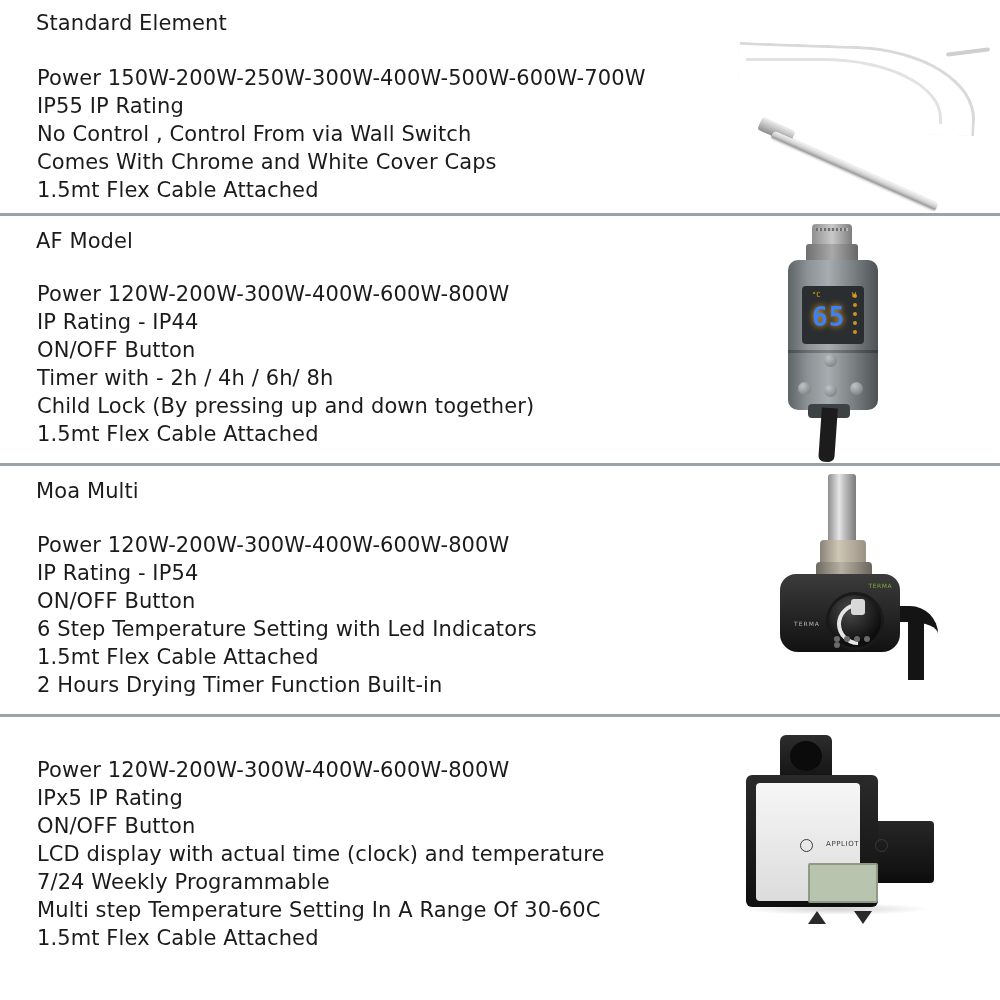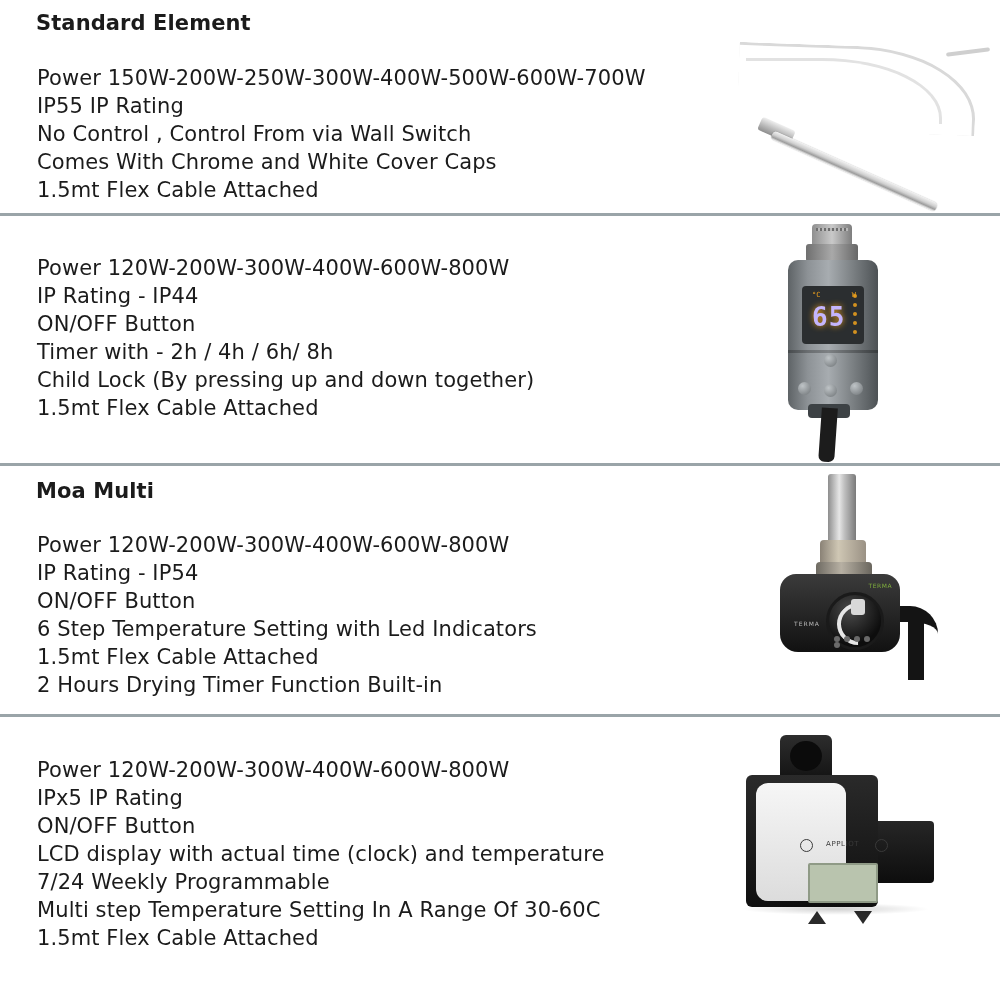--- a/index.html
+++ b/index.html
@@ -26,21 +26,21 @@
     height: 3px;
     background: #9aa4a8;
     margin: 0;
     border: none;
   }
   .sec-title {
     font-size: 21px;
     line-height: 26px;
     color: #1b1b1b;
     margin: 0;
-    font-weight: 700;
+    font-weight: 400;
     letter-spacing: .1px;
   }
   .sec-lines {
     margin: 1px;
     padding: 0;
     list-style: none;
   }
   .sec-lines li {
     font-size: 21px;
     line-height: 28px;
@@ -104,21 +104,21 @@
     background: linear-gradient(90deg,#8f8f8f,#c9c9c9,#7e7e7e); border-radius: 4px 4px 2px 2px; }
   .af-cap:after { content:""; position:absolute; left:4px; top:4px; right:4px; height:3px;
     background: repeating-linear-gradient(90deg,#6d6d6d 0 2px,#b9b9b9 2px 4px); }
   .af-neck { position: absolute; left: 36px; top: 20px; width: 52px; height: 18px;
     background: linear-gradient(90deg,#6f6f6f,#a9a9a9,#676767); border-radius: 3px; }
   .af-body { position: absolute; left: 18px; top: 36px; width: 90px; height: 150px;
     background: linear-gradient(90deg,#5e6366 0%,#8d9296 22%,#a7acb0 45%,#7b8083 72%,#4d5255 100%);
     border-radius: 10px; }
   .af-screen { position: absolute; left: 32px; top: 62px; width: 62px; height: 58px;
     background: #2b2e30; border-radius: 4px; }
-  .af-digit { position: absolute; top: 18px; color: #c4b5fd; font-family: "DejaVu Sans Mono", monospace;
+  .af-digit { position: absolute; top: 18px; color: #3b82f6; font-family: "DejaVu Sans Mono", monospace;
     font-size: 26px; line-height: 26px; letter-spacing: 1px; font-weight: 700; text-shadow: 0 0 6px #f0a21c; }
   .af-digit.left { left: 10px; }
   .af-small { position: absolute; top: 5px; font-size: 7px; color: #f0a21c; font-family: "DejaVu Sans Mono", monospace; }
   .af-dotcol { position: absolute; top: 8px; width: 6px; height: 44px; }
   .af-dotcol span { display: block; width: 4px; height: 4px; border-radius: 50%; background: #f0a21c; margin-bottom: 5px; opacity: .85; }
   .af-lower { position: absolute; left: 22px; top: 130px; width: 82px; height: 52px; }
   .af-btn { position: absolute; width: 13px; height: 13px; border-radius: 50%;
     background: radial-gradient(circle at 35% 30%, #bfc4c7, #6d7275); }
   .af-band { position: absolute; left: 18px; top: 126px; width: 90px; height: 3px; background: rgba(0,0,0,.25); }
   .af-cord { position: absolute; left: 50px; top: 184px; width: 16px; height: 54px;
@@ -153,22 +153,22 @@
     border-left: 16px solid #141414; border-radius: 0 0 0 0; }
 
   
   .ktx-wrap { position: absolute; right: 48px; top: 18px; width: 230px; height: 220px; }
   .ktx-plug { position: absolute; left: 58px; top: 0; width: 52px; height: 46px;
     background: linear-gradient(180deg,#2d2d2d,#121212); border-radius: 6px 6px 2px 2px; }
   .ktx-plug:after { content:""; position:absolute; left:10px; top:6px; width:32px; height:30px;
     border-radius: 50%; background: #0b0b0b; }
   .ktx-body { position: absolute; left: 24px; top: 40px; width: 132px; height: 132px;
     background: linear-gradient(180deg,#2a2a2a,#0f0f0f); border-radius: 6px; }
-  .ktx-face { position: absolute; left: 34px; top: 48px; width: 90px; height: 118px;
-    background: linear-gradient(180deg,#f6f6f6,#dcdcdc); border-radius: 12px; }
+  .ktx-face { position: absolute; left: 34px; top: 48px; width: 104px; height: 118px;
+    background: linear-gradient(180deg,#f6f6f6,#dcdcdc); border-radius: 4px; }
   .ktx-lcd { position: absolute; left: 52px; top: 80px; width: 70px; height: 40px;
     background: #b9c4ae; border: 2px solid #8f9a86; border-radius: 2px; }
   .ktx-icons { position: absolute; left: 40px; top: 56px; width: 96px; height: 18px; }
   .ktx-icons .ic { position: absolute; top: 0; width: 13px; height: 13px; border: 1.4px solid #3a3a3a; border-radius: 50%; }
   .ktx-label { position: absolute; left: 30px; top: 1px; font-size: 7px; color: #3a3a3a; letter-spacing: .6px; }
   .ktx-btn { position: absolute; top: 128px; width: 0; height: 0;
     border-left: 9px solid transparent; border-right: 9px solid transparent; }
   .ktx-up { left: 52px; border-bottom: 13px solid #2a2a2a; }
   .ktx-dn { left: 98px; border-top: 13px solid #2a2a2a; }
   .ktx-side { position: absolute; left: 150px; top: 86px; width: 62px; height: 62px;
@@ -195,20 +195,21 @@
       <div class="rod-cable"></div>
       <div class="rod-cable2"></div>
       <div class="rod-tip"></div>
       <div class="rod-head"></div>
       <div class="rod-body"></div>
     </div>
   </div>
   <hr class="divider">
 
   <div class="section" id="sec-af">
+    <div class="sec-title">AF Model</div>
     <ul class="sec-lines">
       <li>Power 120W-200W-300W-400W-600W-800W</li>
       <li>IP Rating - IP44</li>
       <li>ON/OFF Button</li>
       <li>Timer with - 2h / 4h / 6h/ 8h</li>
       <li>Child Lock (By pressing up and down together)</li>
       <li>1.5mt Flex Cable Attached</li>
     </ul>
 
     <div class="af-wrap">

